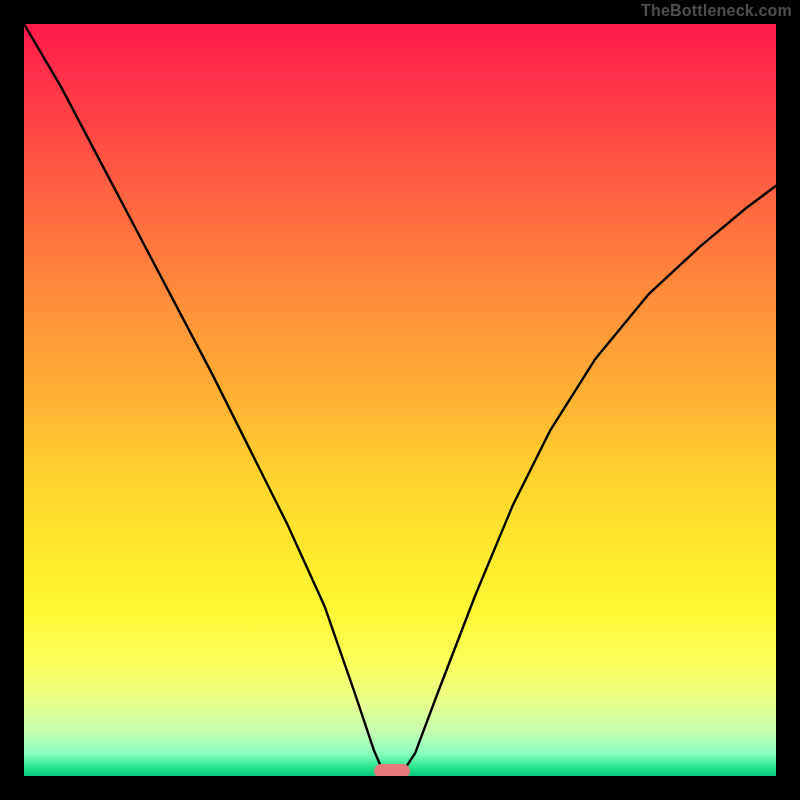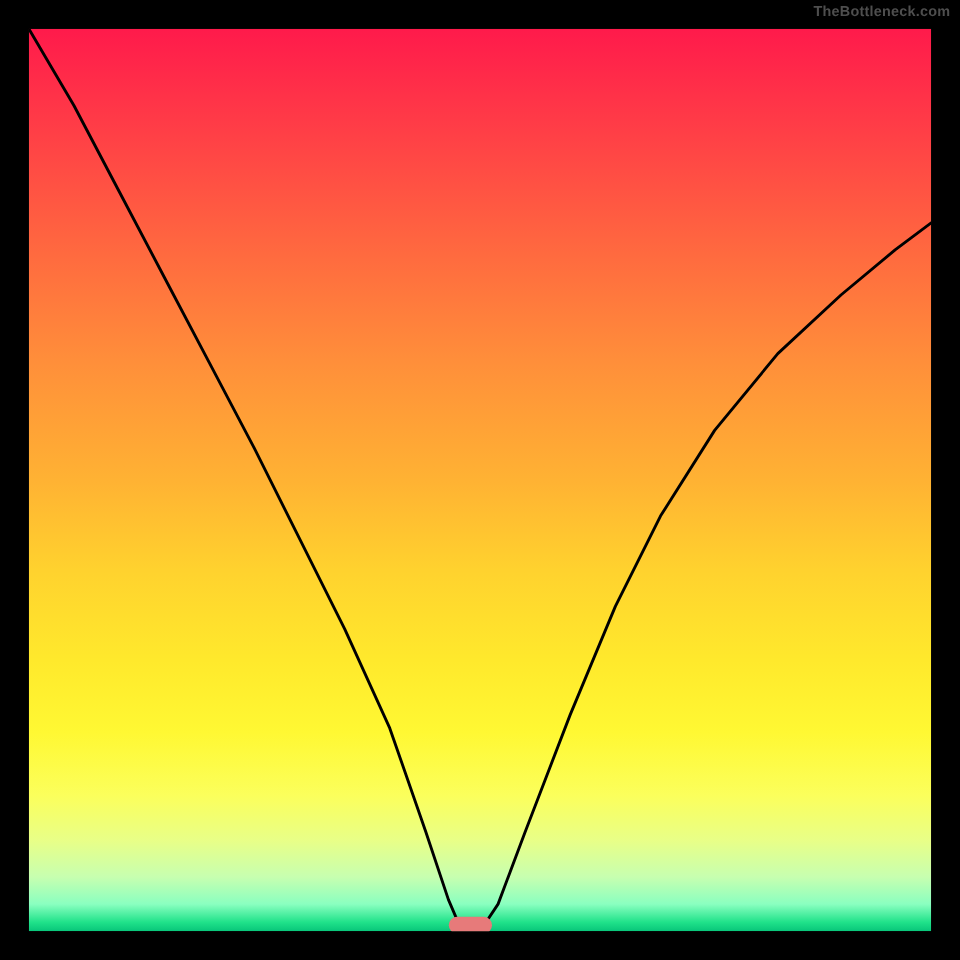--- a/index.html
+++ b/index.html
@@ -56,21 +56,21 @@
     width: 36px;
     height: 14px;
     border-radius: 8px;
     background: #e77a7a;
     transform: translate(-50%, -50%);
   }
   .watermark {
     position: absolute;
     top: 2px;
     right: 8px;
-    font-size: 12px;
+    font-size: 16px;
     font-weight: 600;
     color: #4e4e4e;
     letter-spacing: 0.2px;
     user-select: none;
   }
 </style>
 </head>
 <body>
 
 <div class="frame">

